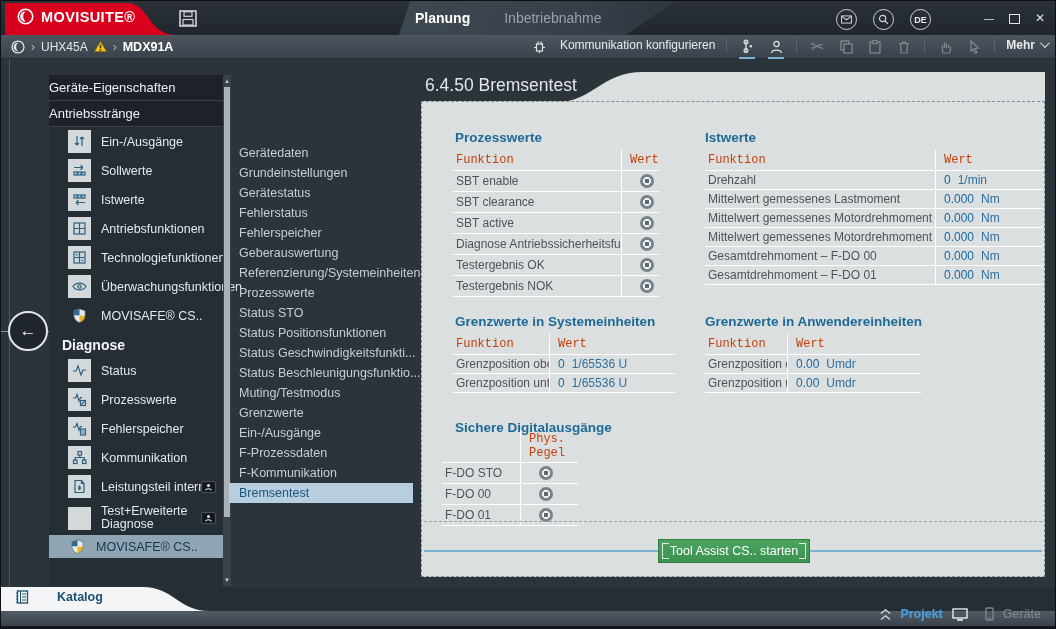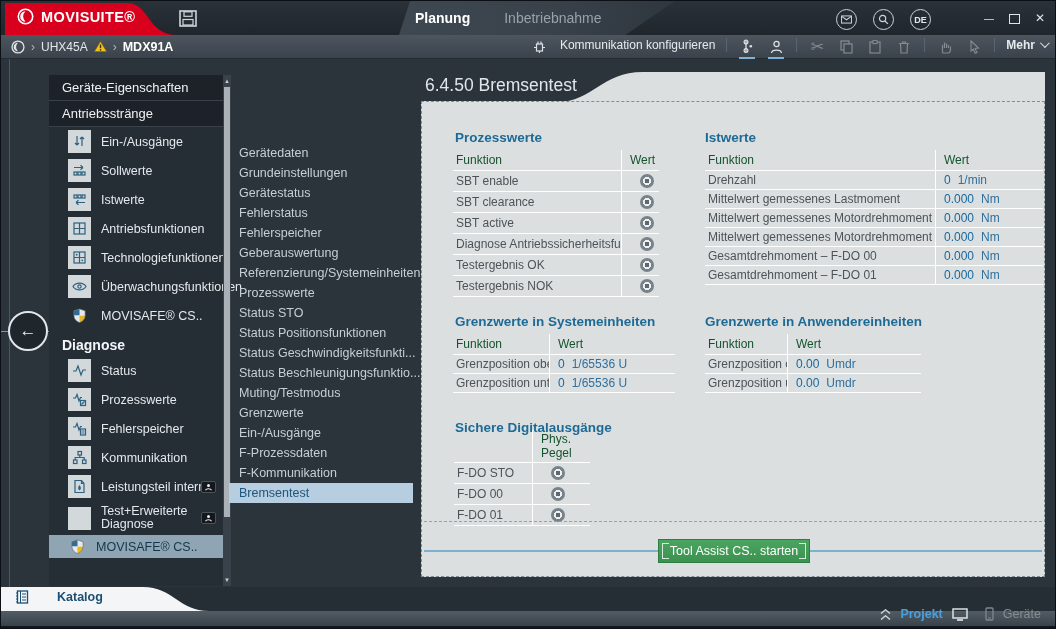--- a/index.html
+++ b/index.html
@@ -59,21 +59,21 @@
     justify-content:center;font-size:17px;cursor:pointer;z-index:5;}
 
   
   .sidebar{position:absolute;left:48px;top:74px;width:182px;height:511px;background:#252d35;}
   .side-scroll{position:absolute;right:0;top:0;width:8px;height:100%;background:#39424a;cursor:pointer;}
   .side-scroll .thumb{position:absolute;left:1px;right:1px;top:12px;height:430px;background:#aab1b7;}
   .side-scroll .arr{position:absolute;left:0;width:8px;height:10px;color:#c6ccd1;font-size:6px;
     display:flex;align-items:center;justify-content:center;}
   .side-inner{position:absolute;left:0;top:0;right:8px;}
   .side-header{height:26px;line-height:26px;background:#1c2228;border-bottom:1px solid #39424b;
-    color:#eef1f4;font-size:13px;padding-left:13px;cursor:pointer;}
+    color:#eef1f4;font-size:13px;padding-left:0;cursor:pointer;}
   .side-title{height:26px;line-height:30px;font-size:14px;font-weight:bold;color:#f3f6f8;padding-left:13px;}
   .side-item{position:relative;display:flex;align-items:center;height:29px;padding-left:19px;gap:10px;
     color:#e4e9ec;font-size:12.5px;cursor:pointer;}
   .side-item.twoline{height:34px;}
   .side-item.twoline .lbl{line-height:1.05;}
   .side-item .sq{flex:none;width:23px;height:23px;background:#d3d8db;display:flex;
     align-items:center;justify-content:center;color:#2d617f;}
   .side-item.selected{background:#8fa5b3;color:#14364d;height:23px;font-size:12.5px;}
   .side-item.selected .sq{width:18px;height:18px;background:transparent;}
   .badge{position:absolute;right:7px;top:50%;transform:translateY(-50%);width:15px;height:12px;
@@ -99,29 +99,29 @@
   #hd-sichere-digitalausgaenge{left:33px;top:318px;}
   .tbl{position:absolute;}
   #tbl-prozesswerte{left:31px;top:48px;width:206px;}
   #tbl-prozesswerte .c2{width:38px;}
   #tbl-istwerte{left:283px;top:48px;width:338px;}
   #tbl-istwerte .c2{width:108px;}
   #tbl-grenzwerte-system{left:31px;top:232px;width:222px;}
   #tbl-grenzwerte-system .c2{width:126px;}
   #tbl-grenzwerte-anwender{left:283px;top:232px;width:216px;}
   #tbl-grenzwerte-anwender .c2{width:134px;}
-  #tbl-sichere-digitalausgaenge{left:32px;top:328px;width:136px;}
+  #tbl-sichere-digitalausgaenge{left:20px;top:328px;width:136px;}
   #tbl-sichere-digitalausgaenge .c2{width:58px;}
   .trow{display:flex;align-items:stretch;border-bottom:1px solid #fff;}
   .trow.head{border-bottom:1px solid #fff;}
   .c1{flex:1;padding:2px 4px 2px 3px;font-size:12px;color:#4c5359;display:flex;align-items:center;
     white-space:nowrap;overflow:hidden;min-height:18px;}
   .c2{flex:none;border-left:1px solid #fff;padding:2px 0 2px 8px;display:flex;align-items:center;
     font-size:12px;min-height:18px;}
-  .head .c1,.head .c2{color:#14532d;min-height:20px;}
+  .head .c1,.head .c2{color:#c2410c;min-height:20px;font-family:Liberation Mono, monospace;}
   .val-num{color:#1668a0;}
   .val-unit{color:#2f6f9e;margin-left:7px;}
   .donut{width:14px;height:14px;border-radius:50%;margin:1px auto 1px;align-self:center;
     background:radial-gradient(circle,#5f686e 0 2.2px,#eef1f2 2.2px 4.2px,#78828a 4.2px 7px);}
   .c2 .donut{margin-left:10px;}
   .dash-sep{position:absolute;left:2px;right:2px;top:419px;border-top:1px dashed #99a1a7;}
   .blue-line{position:absolute;left:2px;right:2px;top:448px;height:2px;background:#7db1d1;}
   .start-btn{position:absolute;left:236px;top:437px;width:152px;height:24px;
     background:linear-gradient(#4aa55f,#3c9150);border:1px solid #2e7d42;color:#fff;
     font-size:12.5px;display:flex;align-items:center;justify-content:center;cursor:pointer;z-index:3;}

